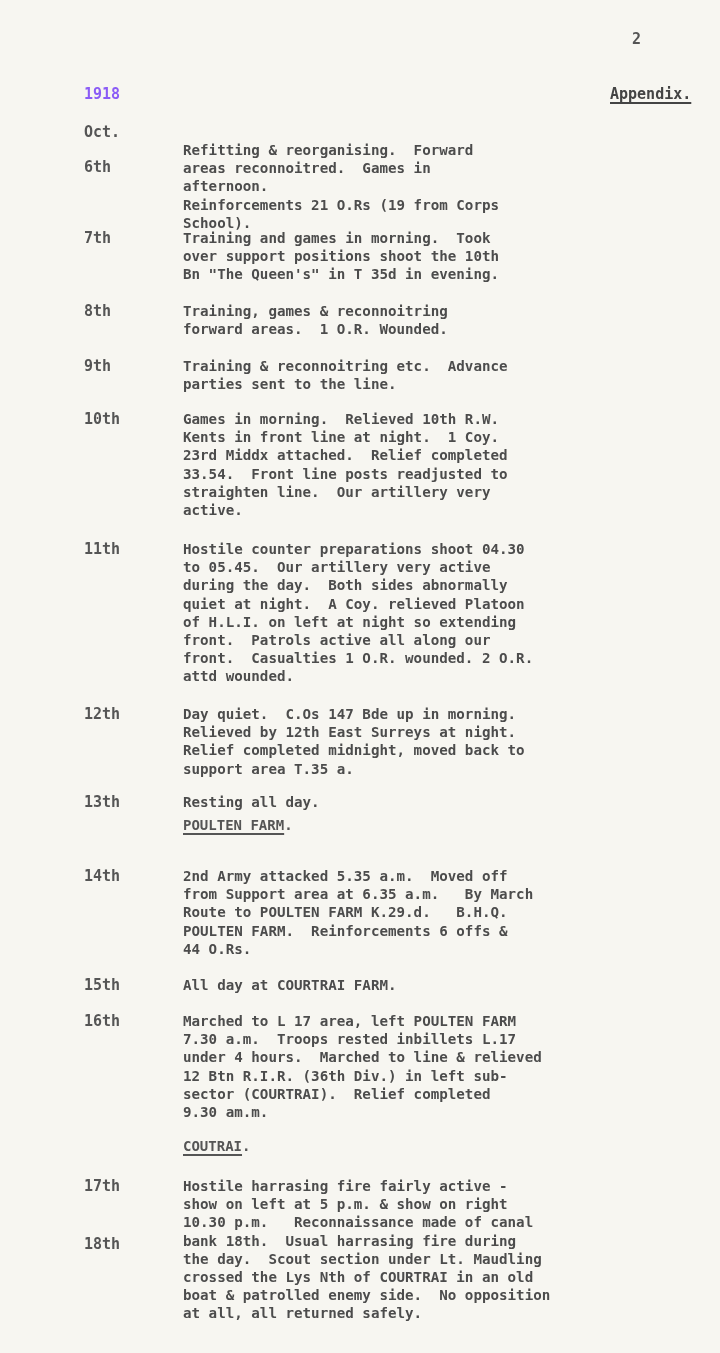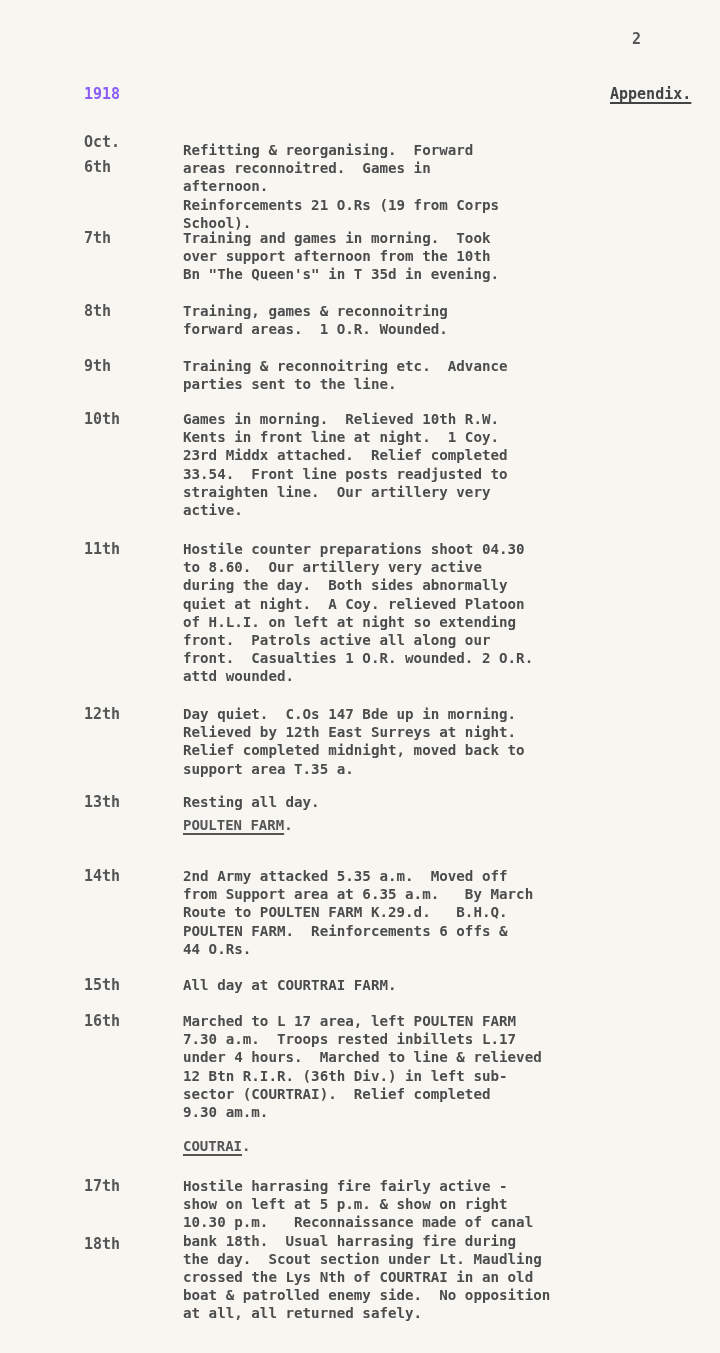--- a/index.html
+++ b/index.html
@@ -49,33 +49,33 @@
 </style>
 </head>
 <body>
 
 <div class="page">
   <div class="page-num">2</div>
   <div class="year">1918</div>
   <div class="appendix">Appendix.</div>
 
   <div class="entry" style="top:121px;">
-    <div class="date" style="top:12px;">Oct.</div>
+    <div class="date" style="top:2px;">Oct.</div>
     <div class="date" style="top:37px;text-align:right;">6th</div>
     <div class="text" style="top:20px;">Refitting &amp; reorganising.  Forward
 areas reconnoitred.  Games in
 afternoon.
 Reinforcements 21 O.Rs (19 from Corps
 School).</div>
   </div>
 
   <div class="entry" style="top:229px;">
     <div class="date">7th</div>
     <div class="text">Training and games in morning.  Took
-over support afternoon from the 10th
+over support positions shoot the 10th
 Bn "The Queen's" in T 35d in evening.</div>
   </div>
 
   <div class="entry" style="top:302px;">
     <div class="date">8th</div>
     <div class="text">Training, games &amp; reconnoitring
 forward areas.  1 O.R. Wounded.</div>
   </div>
 
   <div class="entry" style="top:357px;">
@@ -90,21 +90,21 @@
 Kents in front line at night.  1 Coy.
 23rd Middx attached.  Relief completed
 33.54.  Front line posts readjusted to
 straighten line.  Our artillery very
 active.</div>
   </div>
 
   <div class="entry" style="top:540px;">
     <div class="date">11th</div>
     <div class="text">Hostile counter preparations shoot 04.30
-to 8.60.  Our artillery very active
+to 05.45.  Our artillery very active
 during the day.  Both sides abnormally
 quiet at night.  A Coy. relieved Platoon
 of H.L.I. on left at night so extending
 front.  Patrols active all along our
 front.  Casualties 1 O.R. wounded. 2 O.R.
 attd wounded.</div>
   </div>
 
   <div class="entry" style="top:705px;">
     <div class="date">12th</div>

